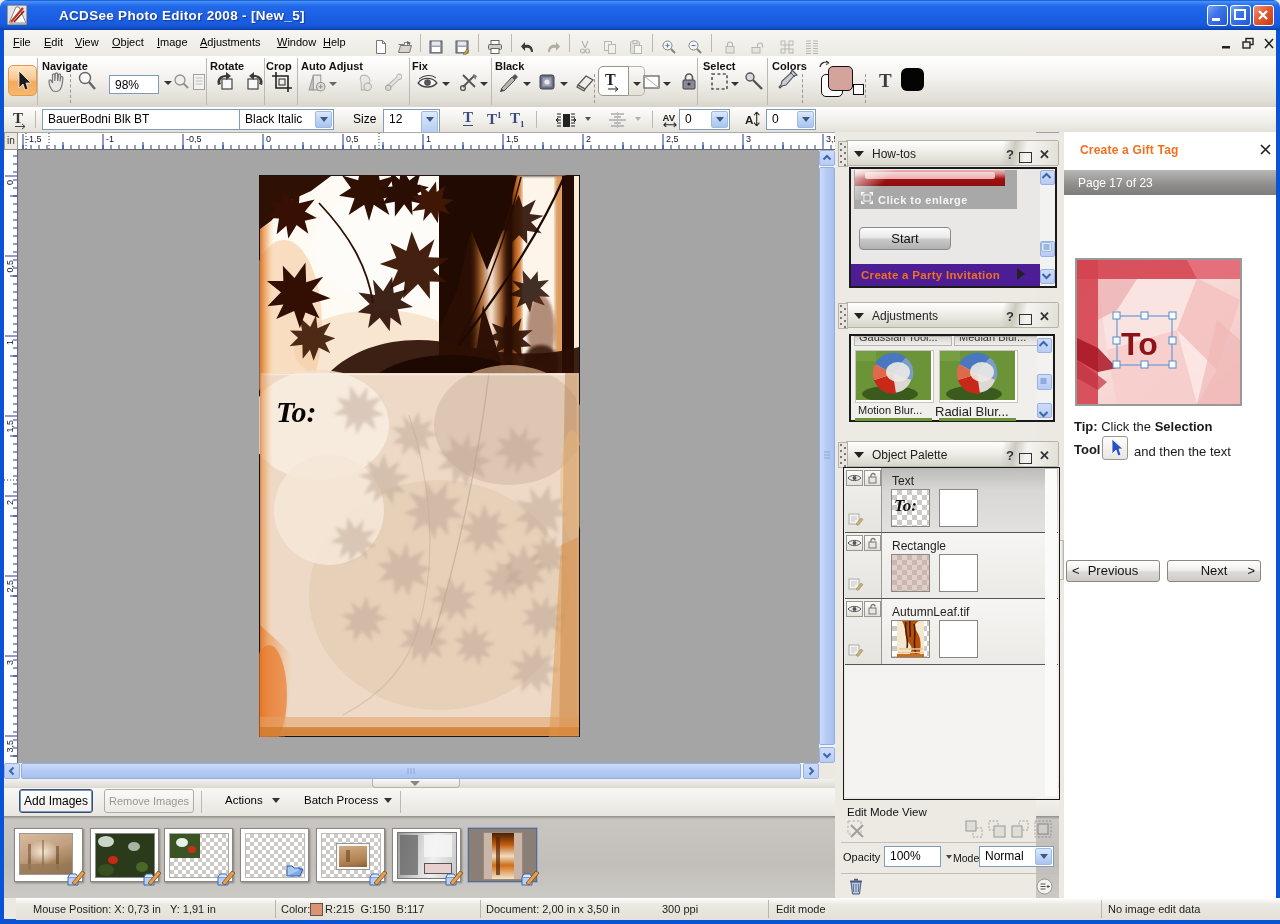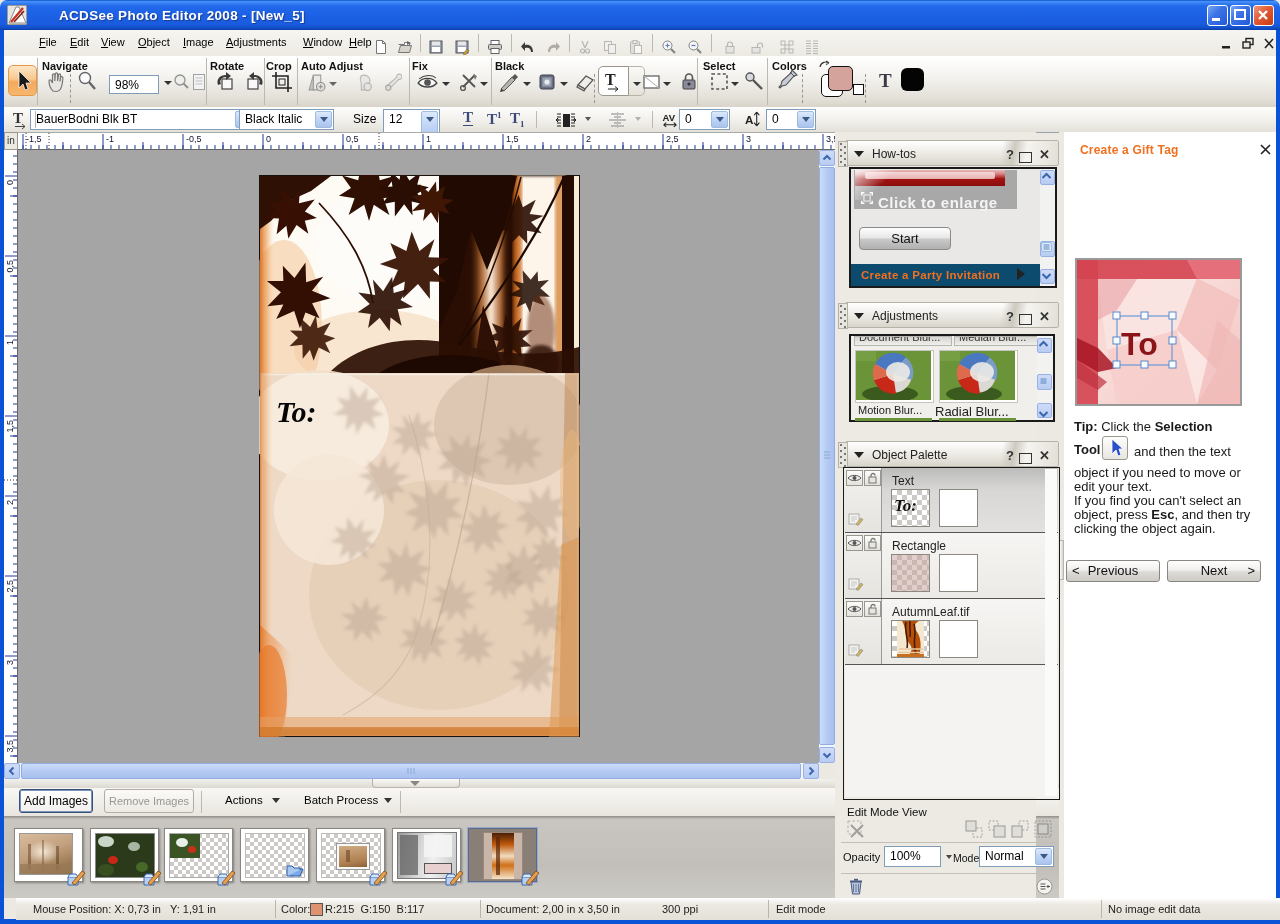--- a/index.html
+++ b/index.html
@@ -13,21 +13,21 @@
 
 #title{left:0;top:0;width:1280px;height:30px;border-radius:7px 7px 0 0;
  background:linear-gradient(180deg,#0a50c8 0%,#4490f8 5%,#2268ea 20%,#1b60e4 55%,#1a5ce0 80%,#1250c8 93%,#0a3ca8 100%);}
 #title .txt{position:absolute;left:59px;top:8px;color:#fff;font-weight:bold;font-size:13.5px;letter-spacing:0.3px;text-shadow:1px 1px 1px #1a3a8a;}
 .tbtn{position:absolute;top:5px;width:21px;height:21px;border:1px solid #fff;border-radius:3px;box-sizing:border-box;}
 #btnMin{left:1207px;background:linear-gradient(135deg,#7aa7f4 0%,#3d74e6 40%,#2258d8 100%);}
 #btnMax{left:1230px;background:linear-gradient(135deg,#7aa7f4 0%,#3d74e6 40%,#2258d8 100%);}
 #btnCls{left:1253px;background:linear-gradient(135deg,#f09678 0%,#e25a33 45%,#c83a10 100%);}
 
 #menubar{left:4px;top:30px;width:1272px;height:26px;background:linear-gradient(180deg,#f6f5f1,#eceae3);border-bottom:1px solid #d8d4cb;}
-.mitem{position:absolute;top:6px;font-size:11px;color:#000;margin-left:26px;}
+.mitem{position:absolute;top:6px;font-size:11px;color:#000;}
 
 #toolbar{left:4px;top:56px;width:1272px;height:51px;background:linear-gradient(180deg,#ffffff 0%,#f4f3ef 40%,#e2dfd7 85%,#d8d4ca 100%);border-bottom:1px solid #b9b5ab;}
 .glabel{position:absolute;top:4px;font-size:11px;font-weight:bold;color:#111;}
 .gsep{position:absolute;top:2px;bottom:2px;width:1px;background:#bdb9af;}
 #textbar{left:4px;top:107px;width:1272px;height:25px;background:linear-gradient(180deg,#fdfdfc 0%,#f0eee9 60%,#e4e1d9 100%);border-bottom:1px solid #9aa0b0;}
 
 .combo{position:absolute;background:#fff;border:1px solid #7f9db9;box-sizing:border-box;font-size:12px;}
 .combo .cv{position:absolute;left:5px;top:2px;white-space:nowrap;}
 .dd{position:absolute;right:1px;top:1px;bottom:1px;width:17px;
  background:linear-gradient(180deg,#dce9fb,#c2d6f5 45%,#aac4ee);border:1px solid #9ebcdf;border-radius:2px;box-sizing:border-box;}
@@ -330,21 +330,21 @@
   <div class="abs" style="left:849px;top:28px;width:9px;height:9px;background:#fff;border:1.2px solid #111"></div>
   <span class="abs" style="left:875px;top:14px;font-family:'Liberation Serif',serif;font-size:19px;color:#3a3a44;font-weight:bold">T</span>
   <div class="abs" style="left:897px;top:12px;width:23px;height:23px;background:#040404;border-radius:6px"></div>
   <div class="combo" style="left:105px;top:19px;width:50px;height:19px">
       <span class="cv">98%</span>
     </div>
   <span class="abs" style="left:160px;top:25px;border-left:4px solid transparent;border-right:4px solid transparent;border-top:4px solid #333"></span>
 </div>
 
 <div id="textbar" class="abs">
-  <div class="combo" style="left:26px;top:2px;width:224px;height:21px">
+  <div class="combo" style="left:38px;top:2px;width:224px;height:21px">
       <span class="cv">BauerBodni Blk BT</span>
       <span class="dd"></span>
     </div>
   <div class="combo" style="left:235px;top:2px;width:95px;height:21px">
       <span class="cv">Black Italic</span>
       <span class="dd"></span>
     </div>
   <span class="abs" style="left:349px;top:5px;font-size:12px">Size</span>
   <div class="combo" style="left:379px;top:2px;width:57px;height:35px">
       <span class="cv">12</span>
@@ -904,25 +904,25 @@
 <div class="abs" style="left:14px;top:35px;width:208px;height:121px;background:#e9e8e6;border:2px solid #1a1a1a;box-sizing:border-box">
       <div class="abs" style="left:3px;top:1px;width:163px;height:39px;background:#a8a8a8">
         <div class="abs" style="left:1px;top:0;width:152px;height:16px;width:150px;background:linear-gradient(180deg,#e8b8b8 0%,#d98a8a 22%,#a31111 55%,#8a0d0d 100%)">
           <div class="abs" style="left:10px;top:2px;right:10px;height:7px;background:linear-gradient(180deg,#f4d8d8,#e8b0b0);border-radius:2px"></div>
           <div class="abs" style="left:0;top:0;width:40px;height:30px;background:linear-gradient(135deg,#fff 0%,rgba(255,255,255,0) 60%);opacity:0.8"></div>
         </div>
         <svg class="abs" style="left:6px;top:21px" width="14" height="14" viewBox="0 0 16 16">
           <path d="M2,5 V2 H5 M11,2 h3 v3 M14,11 v3 h-3 M5,14 H2 v-3" stroke="#fff" stroke-width="1.6" fill="none"></path>
           <rect x="4.5" y="4.5" width="7" height="7" fill="none" stroke="#fff"></rect>
         </svg>
-        <span class="abs" style="left:24px;top:24px;color:#f4f4f4;font-weight:bold;font-size:15px;letter-spacing:0.5px">Click to enlarge</span>
+        <span class="abs" style="left:24px;top:24px;color:#f4f4f4;font-weight:bold;font-size:11px;letter-spacing:0.5px">Click to enlarge</span>
       </div>
       <div class="abs" style="left:8px;top:58px;width:92px;height:23px;background:linear-gradient(180deg,#fdfdfd,#e8e8e8 45%,#c8c8c8 55%,#b0b0b0);border:1px solid #8a8a8a;border-radius:4px;box-sizing:border-box;text-align:center;line-height:21px;font-size:13px;color:#111">Start</div>
       <div class="abs" style="left:0;top:91px;width:189px;height:26px;"></div>
-      <div class="abs" style="left:0px;top:95px;width:190px;height:22px;background:#0c4a6e">
+      <div class="abs" style="left:0px;top:95px;width:190px;height:22px;background:#4c1d95">
         <span class="abs" style="left:10px;top:5px;color:#f07020;font-size:11.5px;font-weight:bold;letter-spacing:0.3px">Create a Party Invitation</span>
         <span class="abs" style="left:166px;top:4px;border-top:6px solid transparent;border-bottom:6px solid transparent;border-left:8px solid #222"></span>
       </div>
       <div class="abs" style="left:189px;top:0;width:15px;height:117px;background:#f2f2f0">
         <div class="sbtn" style="left:0;top:1px;width:15px;height:15px"></div>
         <div class="sbtn" style="left:0;top:72px;width:15px;height:16px"></div>
         <div class="sbtn" style="left:0;top:100px;width:15px;height:15px"></div>
       </div>
     </div>
 <svg class="abs" style="left:206px;top:40px" width="11" height="9" viewBox="0 0 11 9">
@@ -939,21 +939,21 @@
       <span class="grip"></span>
       <span class="tri"></span>
       <span class="pt">Adjustments</span>
       <span class="swoosh"></span>
       <span class="hb" style="right:44px">?</span>
       <span class="abs" style="right:26px;top:11px;width:11px;height:9px;border:1.5px solid #333"></span>
       <span class="hb" style="right:8px">✕</span>
     </div>
 <div class="abs" style="left:14px;top:202px;width:206px;height:88px;background:#f0efec;border:2px solid #1a1a1a;box-sizing:border-box">
       <div class="abs" style="left:3px;top:0;width:96px;height:8px;background:linear-gradient(180deg,#d8d5d0,#efefec);border:1px solid #b8b5b0;overflow:hidden">
-        <span style="position:absolute;left:4px;top:-6px;font-size:11px;color:#333">Document Blur...</span>
+        <span style="position:absolute;left:4px;top:-6px;font-size:11px;color:#333">Gaussian Tool...</span>
       </div>
       <div class="abs" style="left:103px;top:0;width:96px;height:8px;background:linear-gradient(180deg,#d8d5d0,#efefec);border:1px solid #b8b5b0;overflow:hidden">
         <span style="position:absolute;left:4px;top:-6px;font-size:11px;color:#333">Median Blur...</span>
       </div>
       <div class="abs" style="left:4px;top:14px;width:77px;height:51px;background:#fff;border:1px solid #c8c5c0;padding:0">
         <svg width="75" height="49" viewBox="0 0 75 49">
           <rect width="75" height="49" fill="#6b9438"></rect>
           <path d="M0,0 h20 v10 h-20 z" fill="#7aa348" opacity="0.7"></path>
           <ellipse cx="34" cy="43" rx="28" ry="8" fill="#32501a" opacity="0.85"></ellipse>
           <circle cx="37" cy="23" r="19" fill="#dcd8d4"></circle>
@@ -1139,20 +1139,23 @@
       <path d="M4.5,6 h5 M4.5,8.5 h5 M4.5,11 h5" stroke="#555"></path>
       <path d="M11,8.5 l3,0 m-3,0 l1.5,-1.5 m-1.5,1.5 l1.5,1.5" stroke="#555"></path>
     </svg>
   </div>
 
 <div id="gift" class="abs">
 <span class="abs" style="left:16px;top:11px;color:#f07020;font-weight:bold;font-size:12px;letter-spacing:0.2px">Create a Gift Tag</span>
 <svg class="abs" style="left:196px;top:12px" width="11" height="11" viewBox="0 0 11 11">
       <path d="M1,1 L10,10 M10,1 L1,10" stroke="#222" stroke-width="1.6"></path>
     </svg>
+<div class="abs" style="left:0;top:38px;width:212px;height:25px;background:linear-gradient(180deg,#b8b7b6,#8e8d8c 60%,#7e7d7c)">
+      <span class="abs" style="left:14px;top:6px;color:#fff;font-size:12px">Page 17 of 23</span>
+    </div>
 <div class="abs" style="left:11px;top:126px;width:167px;height:148px;border:2px solid #999;background:#f2cac8;box-sizing:border-box;overflow:hidden">
       <svg width="163" height="144" viewBox="0 0 163 144">
         <defs>
           <linearGradient id="gpk" x1="0" y1="0" x2="1" y2="1">
             <stop offset="0%" stop-color="#f6d0ce"></stop>
             <stop offset="45%" stop-color="#f8dcd8"></stop>
             <stop offset="100%" stop-color="#f4c4c2"></stop>
           </linearGradient>
         </defs>
         <rect width="163" height="144" fill="url(#gpk)"></rect>
@@ -1180,16 +1183,15 @@
       </svg>
     </div>
 <div class="abs" style="left:10px;top:288px;width:196px;font-size:13px;color:#1a1a1a;line-height:14px"><b>Tip:</b> Click the <b>Selection</b></div>
 <div class="abs" style="left:10px;top:310px;width:196px;font-size:13px;color:#1a1a1a"><b>Tool</b></div>
 <div class="abs" style="left:38px;top:304px;width:26px;height:24px;background:linear-gradient(180deg,#fdfdfc,#e8e6e0);border:1px solid #9a978e;border-radius:3px;box-sizing:border-box">
       <svg width="24" height="22" viewBox="0 0 24 22">
         <path d="M9,2 L9,17 L13,13 L15,19 L18,18 L16,12 L20,12 Z" fill="#2a50c8" stroke="#fff" stroke-width="0.8"></path>
       </svg>
     </div>
 <span class="abs" style="left:70px;top:312px;font-size:13px;color:#1a1a1a">and then the text</span>
-<div class="abs" style="left:10px;top:334px;width:200px;font-size:13px;color:#1a1a1a;line-height:14px">object if you need to move or<br>edit your text.<br>If you find you can't select an<br>object, press <b>Esc</b>, and then try<br>clicking the object again.</div>
 <div class="abs" style="left:2px;top:428px;width:94px;height:22px;background:linear-gradient(180deg,#fefefe,#f0efed 45%,#dcdad6 55%,#cfccc7);border:1px solid #8a8780;border-radius:3px;box-sizing:border-box;font-size:13px;color:#111;text-align:center;line-height:20px">Previous<span style="position:absolute;left:5px;top:0">&lt;</span></div>
 <div class="abs" style="left:103px;top:428px;width:94px;height:22px;background:linear-gradient(180deg,#fefefe,#f0efed 45%,#dcdad6 55%,#cfccc7);border:1px solid #8a8780;border-radius:3px;box-sizing:border-box;font-size:13px;color:#111;text-align:center;line-height:20px">Next<span style="position:absolute;right:5px;top:0">&gt;</span></div>
 </div>
 
 </body></html>

